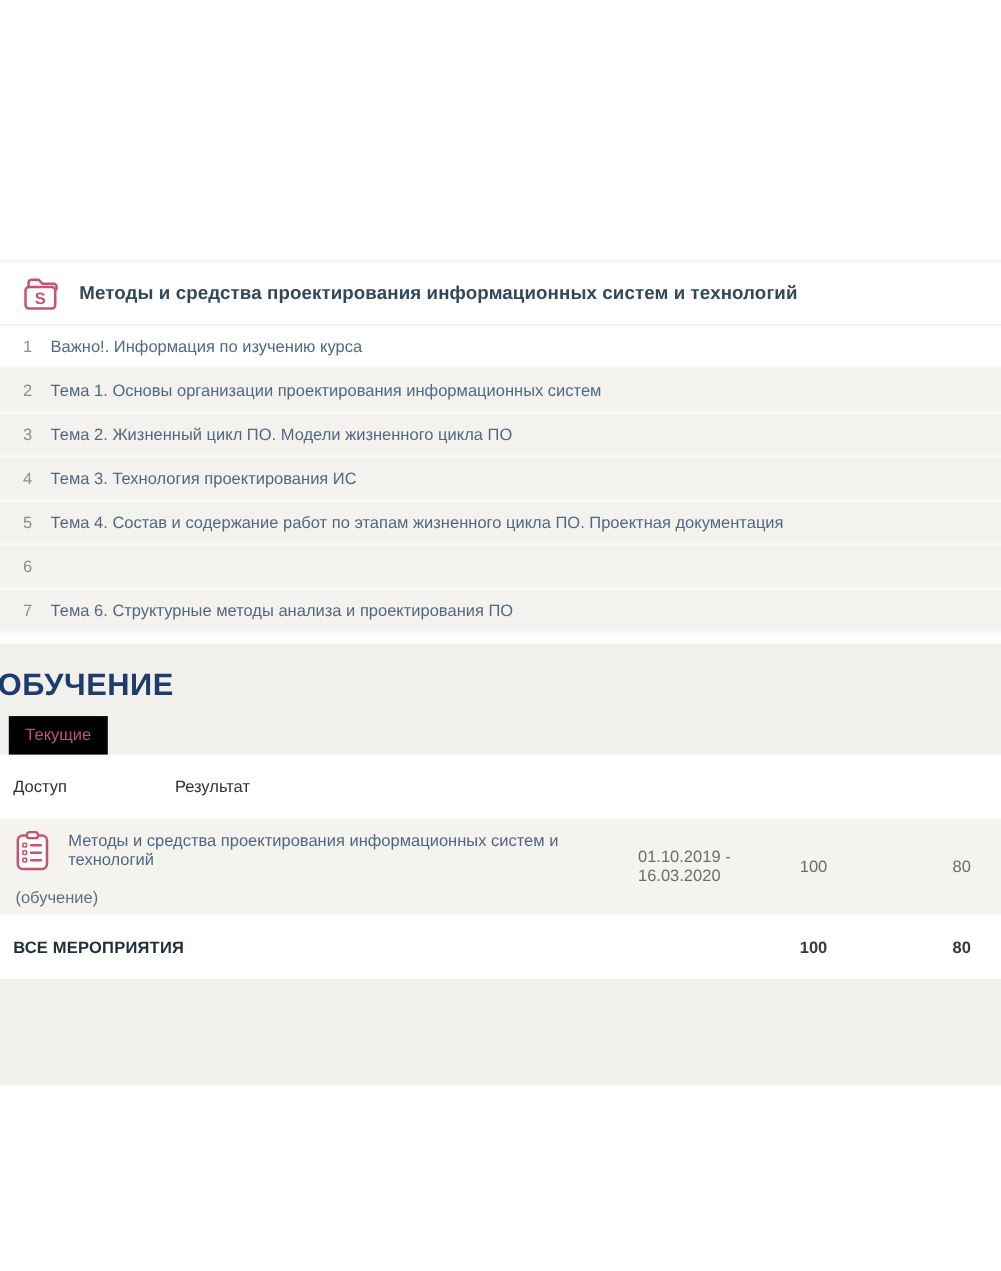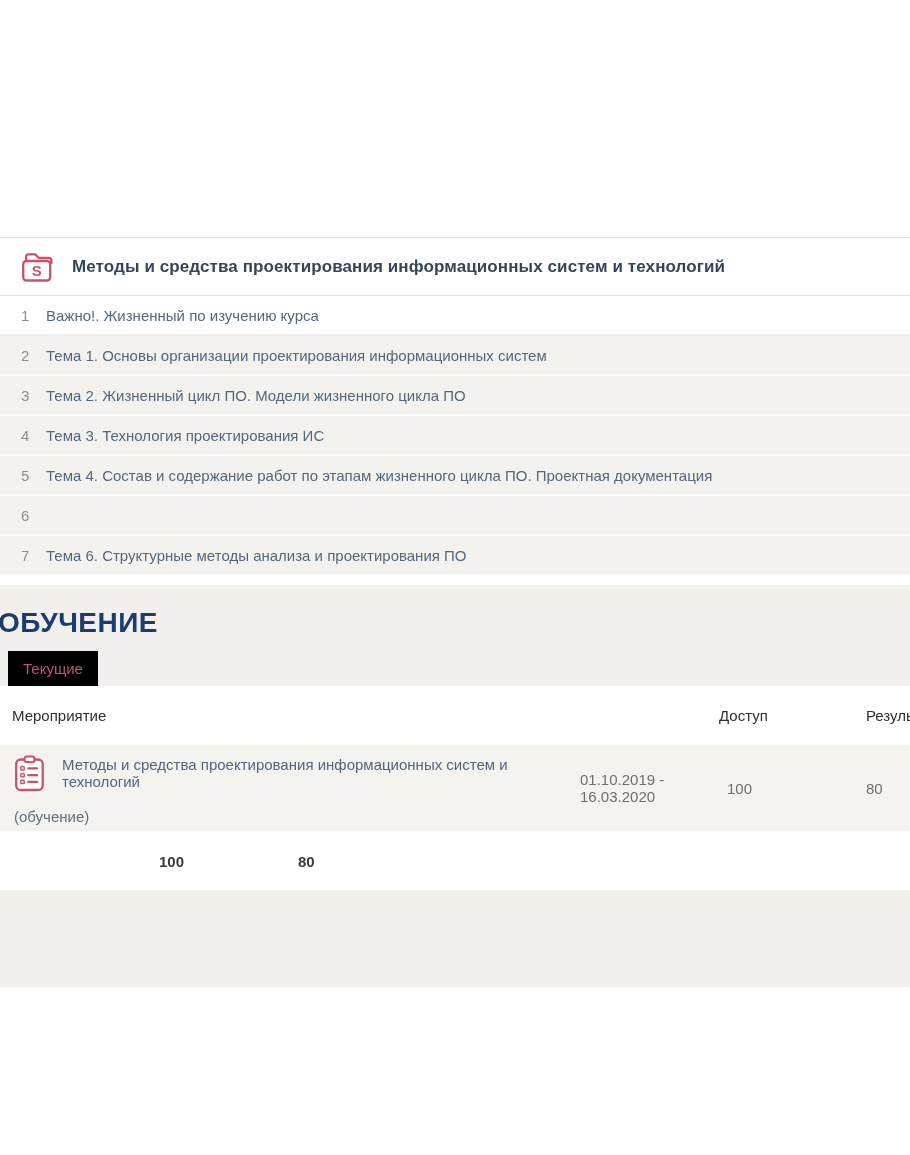--- a/index.html
+++ b/index.html
@@ -77,21 +77,21 @@
           <path d="M7 11 V7 a2.6 2.6 0 0 1 2.6 -2.6 h6.6 l3.6 3.6 h10 a2.6 2.6 0 0 1 2.6 2.6 v2.4" stroke="currentColor" stroke-width="2.3" stroke-linejoin="round" stroke-linecap="round"></path>
           <rect x="4.2" y="11" width="27" height="19.5" rx="3.2" stroke="currentColor" stroke-width="2.3" fill="#fff"></rect>
           <text x="17.7" y="26.4" text-anchor="middle" font-family="Liberation Sans, sans-serif" font-size="15" font-weight="bold" fill="currentColor">S</text>
         </svg>
       </span>
       <h1 class="course-title">Методы и средства проектирования информационных систем и технологий</h1>
     </header>
     <ul class="course-list">
       <li class="course-row first">
         <span class="num">1</span>
-        <span class="lbl">Важно!. Жизненный по изучению курса</span>
+        <span class="lbl">Важно!. Информация по изучению курса</span>
       </li>
       <li class="course-row">
         <span class="num">2</span>
         <span class="lbl">Тема 1. Основы организации проектирования информационных систем</span>
       </li>
       <li class="course-row">
         <span class="num">3</span>
         <span class="lbl">Тема 2. Жизненный цикл ПО. Модели жизненного цикла ПО</span>
       </li>
       <li class="course-row">
@@ -115,21 +115,20 @@
   <section class="training">
     <h2 class="training-heading">ОБУЧЕНИЕ</h2>
 
     <div class="tabs">
       <div class="tab">Текущие</div>
     </div>
 
     <div class="panel">
 
       <div class="t-row thead">
-        <div class="c-event">Мероприятие</div>
         <div class="c-access">Доступ</div>
         <div class="c-result">Результат</div>
       </div>
 
       <div class="t-row trow">
         <div class="c-event">
           <div class="ev-line1">
             <span class="icon">
               <svg width="31" height="38" viewBox="0 0 31 38" fill="none">
                 <rect x="2.2" y="5.5" width="26.5" height="30.5" rx="4.5" stroke="currentColor" stroke-width="2.3" fill="#fff"></rect>
@@ -145,20 +144,21 @@
             <span class="ev-link">Методы и средства проектирования информационных систем и технологий</span>
           </div>
           <div class="ev-suffix">(обучение)</div>
         </div>
         <div class="c-access">01.10.2019 - 16.03.2020</div>
         <div class="c-max">100</div>
         <div class="c-result">80</div>
       </div>
 
       <div class="t-row tfoot">
+        <div class="c-event all-label">ВСЕ МЕРОПРИЯТИЯ</div>
         <div class="c-access"></div>
         <div class="c-max val">100</div>
         <div class="c-result val">80</div>
       </div>
 
     </div>
   </section>
 
 </div>
 

